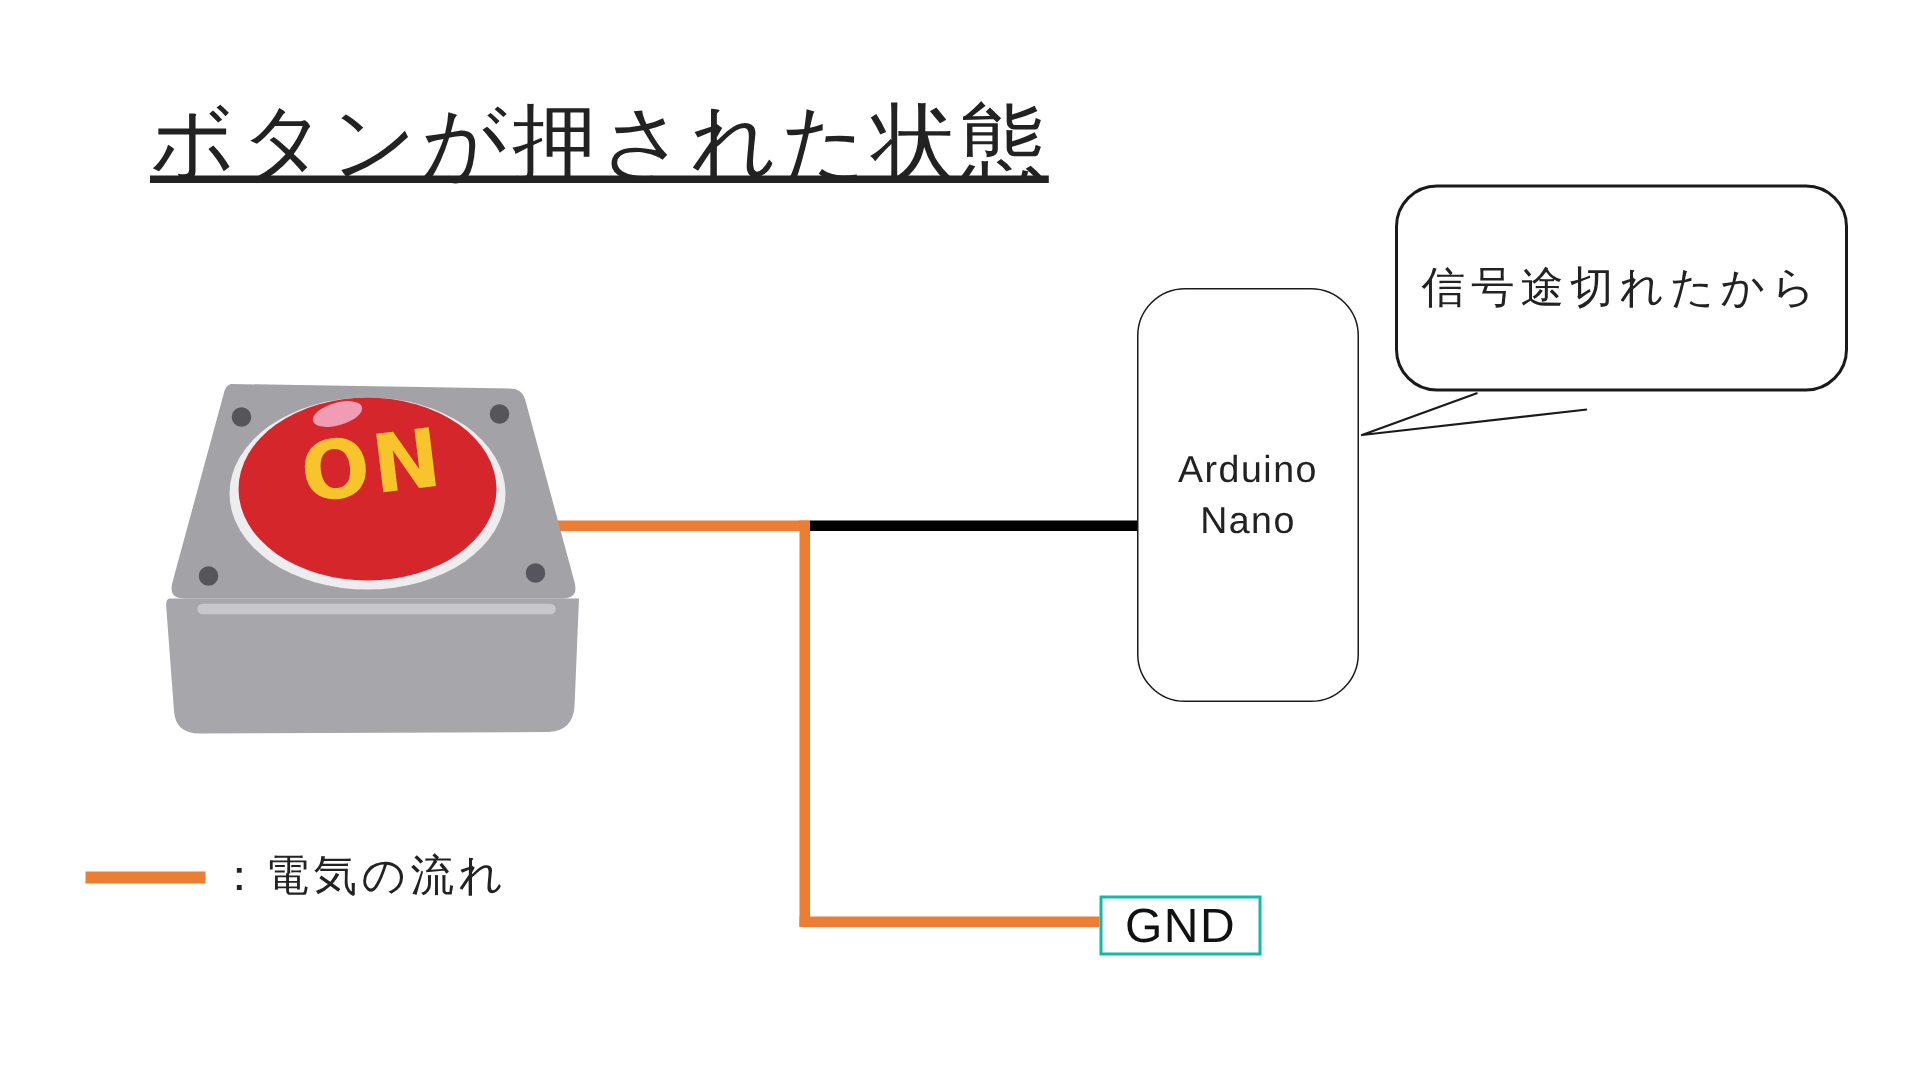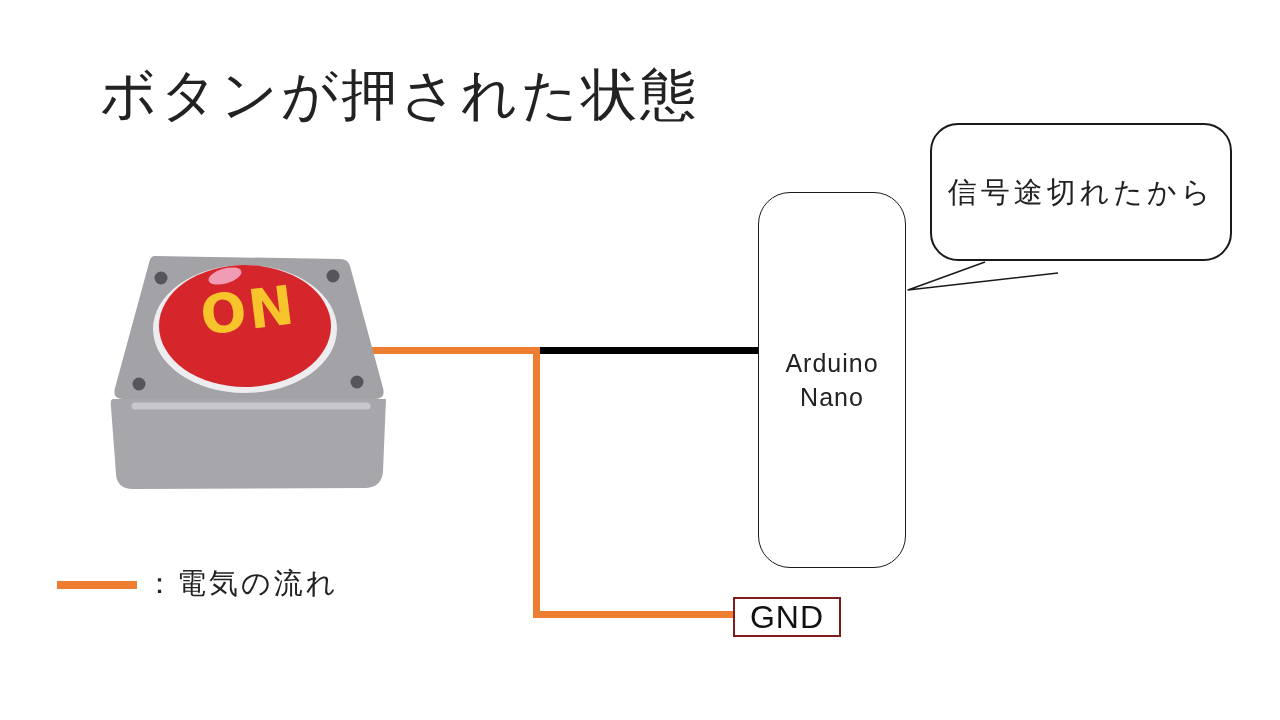--- a/index.html
+++ b/index.html
@@ -15,39 +15,40 @@
   }
   .title {
     position: absolute;
     left: 100px;
     top: 58px;
     font-size: 56px;
     font-weight: 300;
     letter-spacing: 3px;
     color: #222222;
     white-space: nowrap;
+    text-decoration: underline;
   }
   .button-art {
     position: absolute;
     left: 105px;
     top: 250px;
     width: 290px;
     height: 248px;
   }
   .wire {
     position: absolute;
     height: 7px;
   }
   .wire-vertical { width: 7px; }
   .arduino-box {
     position: absolute;
     left: 758px;
     top: 192px;
     width: 148px;
-    height: 376px;
+    height: 276px;
     background: #ffffff;
     border: 1.5px solid #1a1a1a;
     border-radius: 32px;
     display: flex;
     flex-direction: column;
     align-items: center;
     justify-content: center;
     gap: 4px;
   }
   .arduino-box span {
@@ -89,21 +90,21 @@
     height: 48px;
     z-index: 2;
   }
   .gnd-box {
     position: absolute;
     left: 733px;
     top: 597px;
     width: 108px;
     height: 40px;
     background: #ffffff;
-    border: 2px solid #7f1d1d;
+    border: 2px solid #14b8a6;
     display: flex;
     align-items: center;
     justify-content: center;
   }
   .gnd-box span {
     font-size: 32px;
     font-weight: 300;
     letter-spacing: 1px;
     color: #111111;
   }

